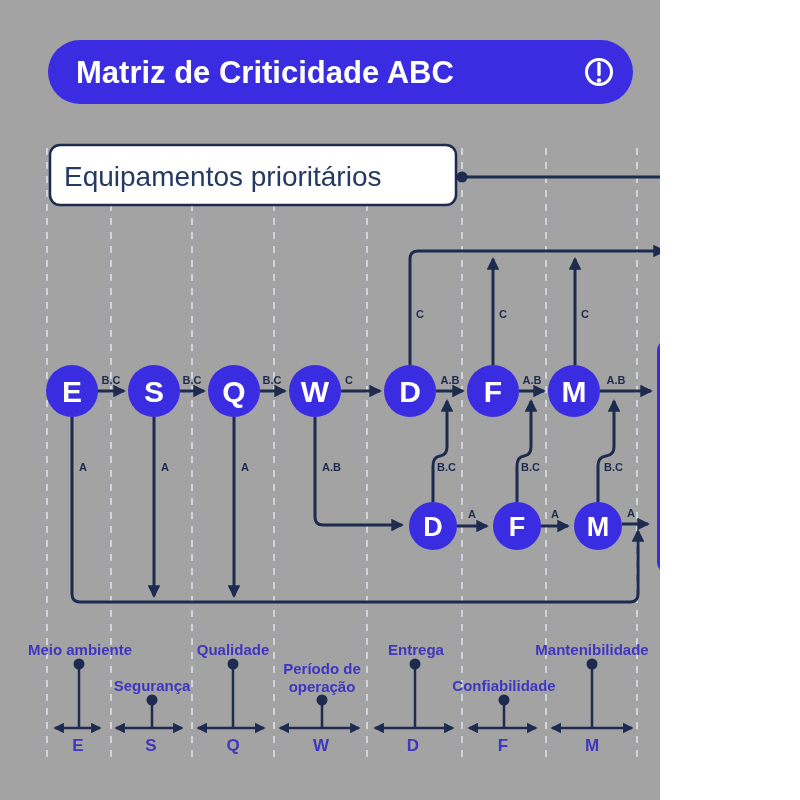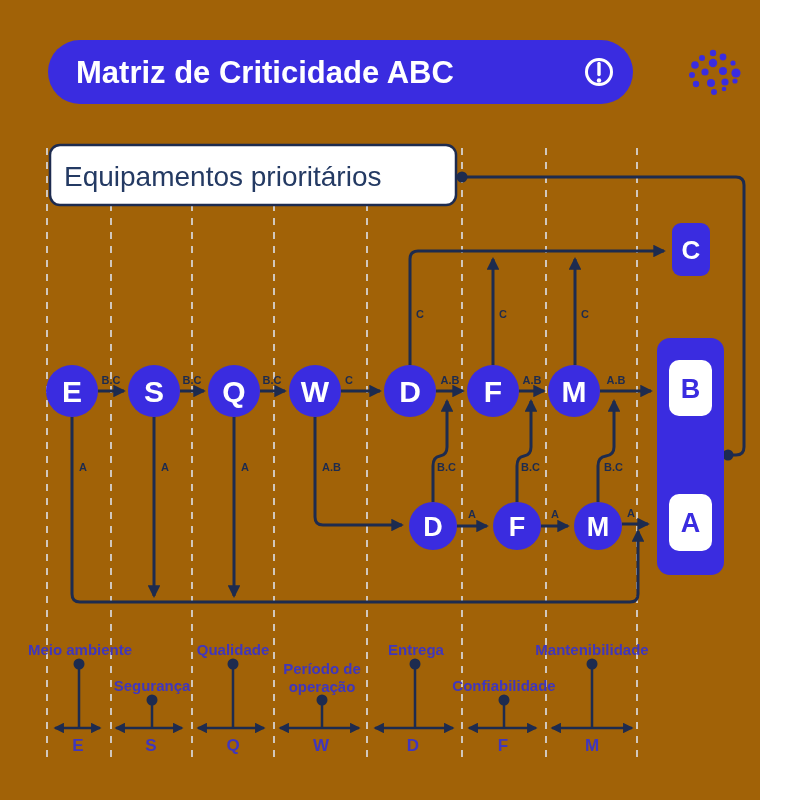--- a/index.html
+++ b/index.html
@@ -1,16 +1,16 @@
 <!DOCTYPE html>
 <html><head>
 <meta charset="utf-8">
 <style>
   html,body{margin:0;padding:0;background:#ffffff;}
-  .page{position:relative;width:760px;height:800px;background:#a16207;overflow:hidden;}
+  .page{position:relative;width:660px;height:800px;background:#a3a3a3;overflow:hidden;}
   svg text{font-family:"Liberation Sans",sans-serif;}
   .title-text{fill:#ffffff;font-size:31px;font-weight:700;}
   .prio-text{fill:#243a63;font-size:28px;font-weight:500;}
   .node-letter{fill:#ffffff;font-size:30px;font-weight:700;text-anchor:middle;}
   .node-letter-sm{fill:#ffffff;font-size:27px;font-weight:700;text-anchor:middle;}
   .box-letter-white{fill:#ffffff;font-size:26px;font-weight:700;text-anchor:middle;}
   .box-letter-blue{fill:#3a2ce0;font-size:27px;font-weight:700;text-anchor:middle;}
   .edge-label{fill:#1d2b4f;font-size:11px;font-weight:700;}
   .mid{text-anchor:middle;}
   .legend-label{fill:#3f36bf;font-size:15px;font-weight:600;text-anchor:middle;}

